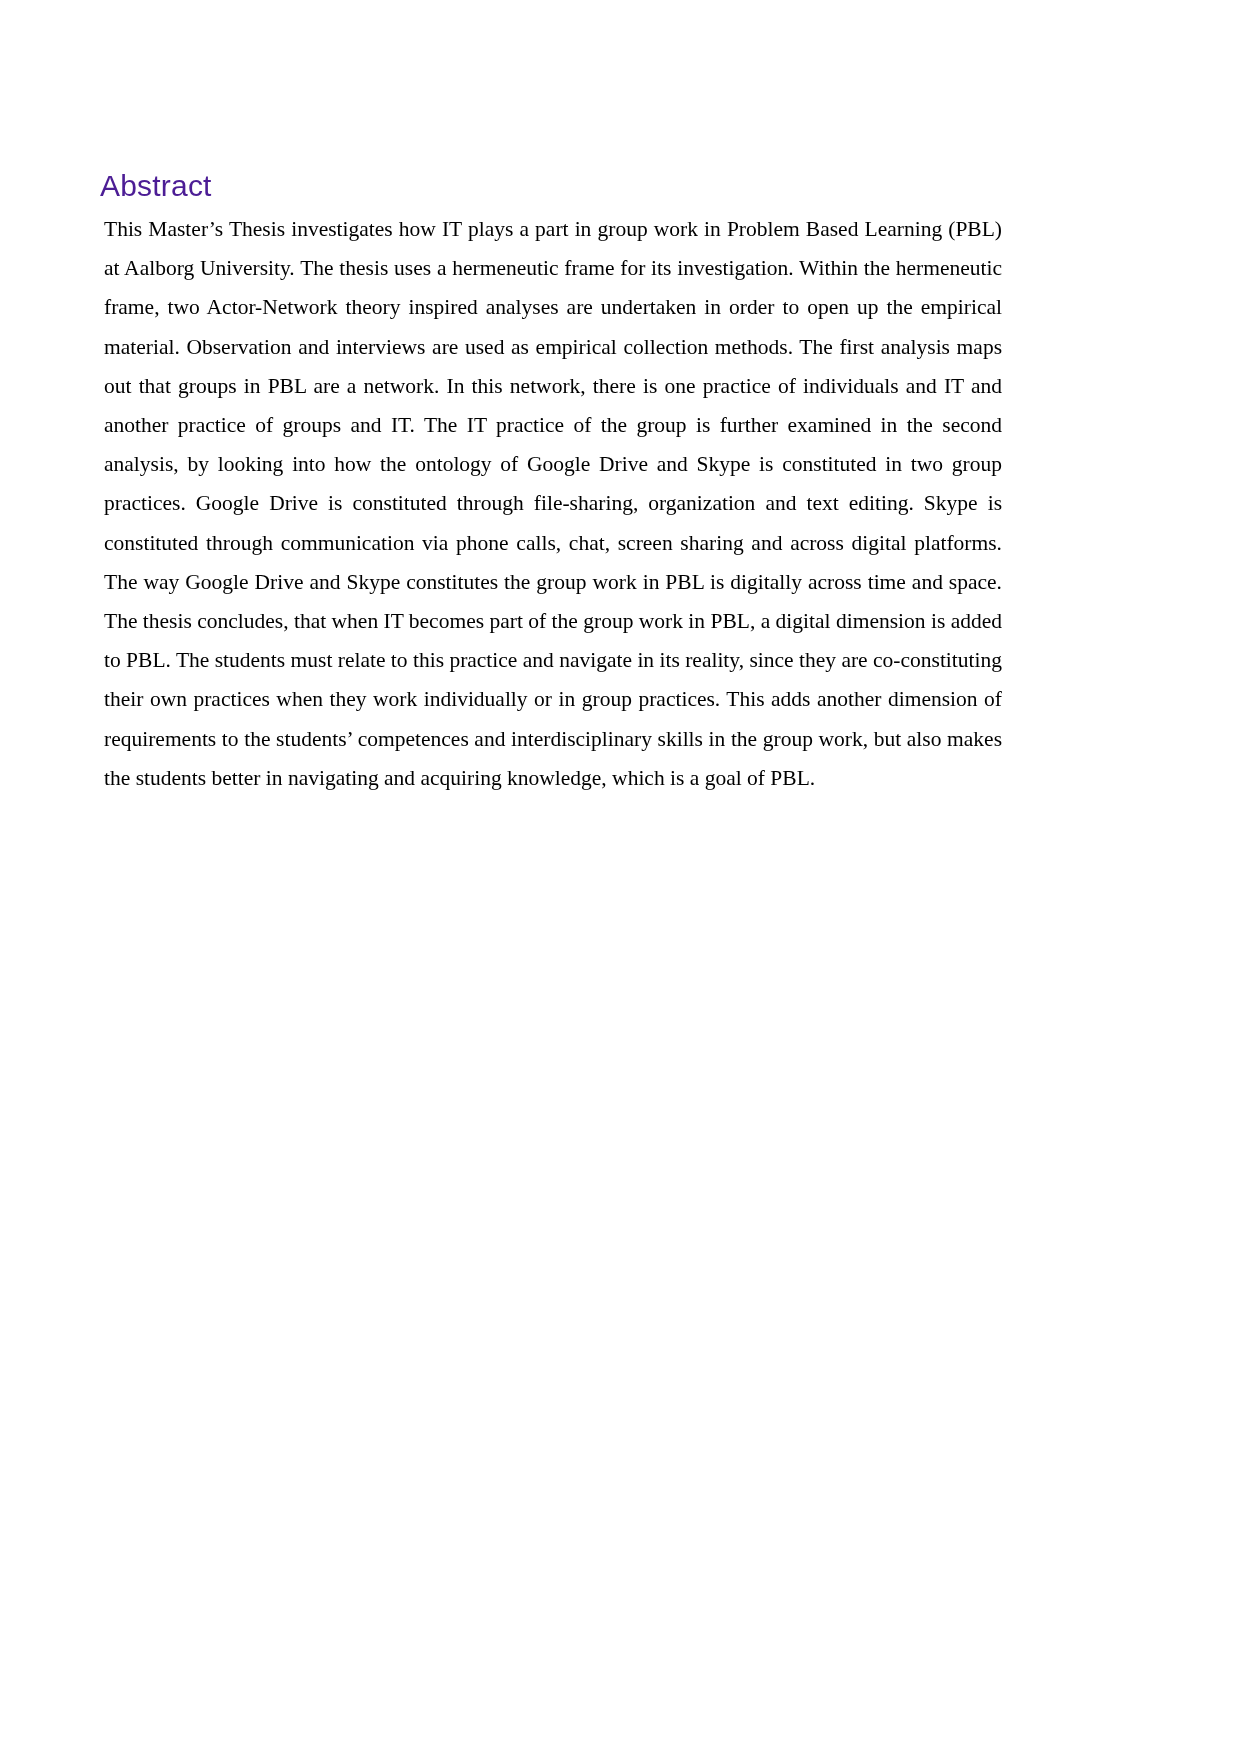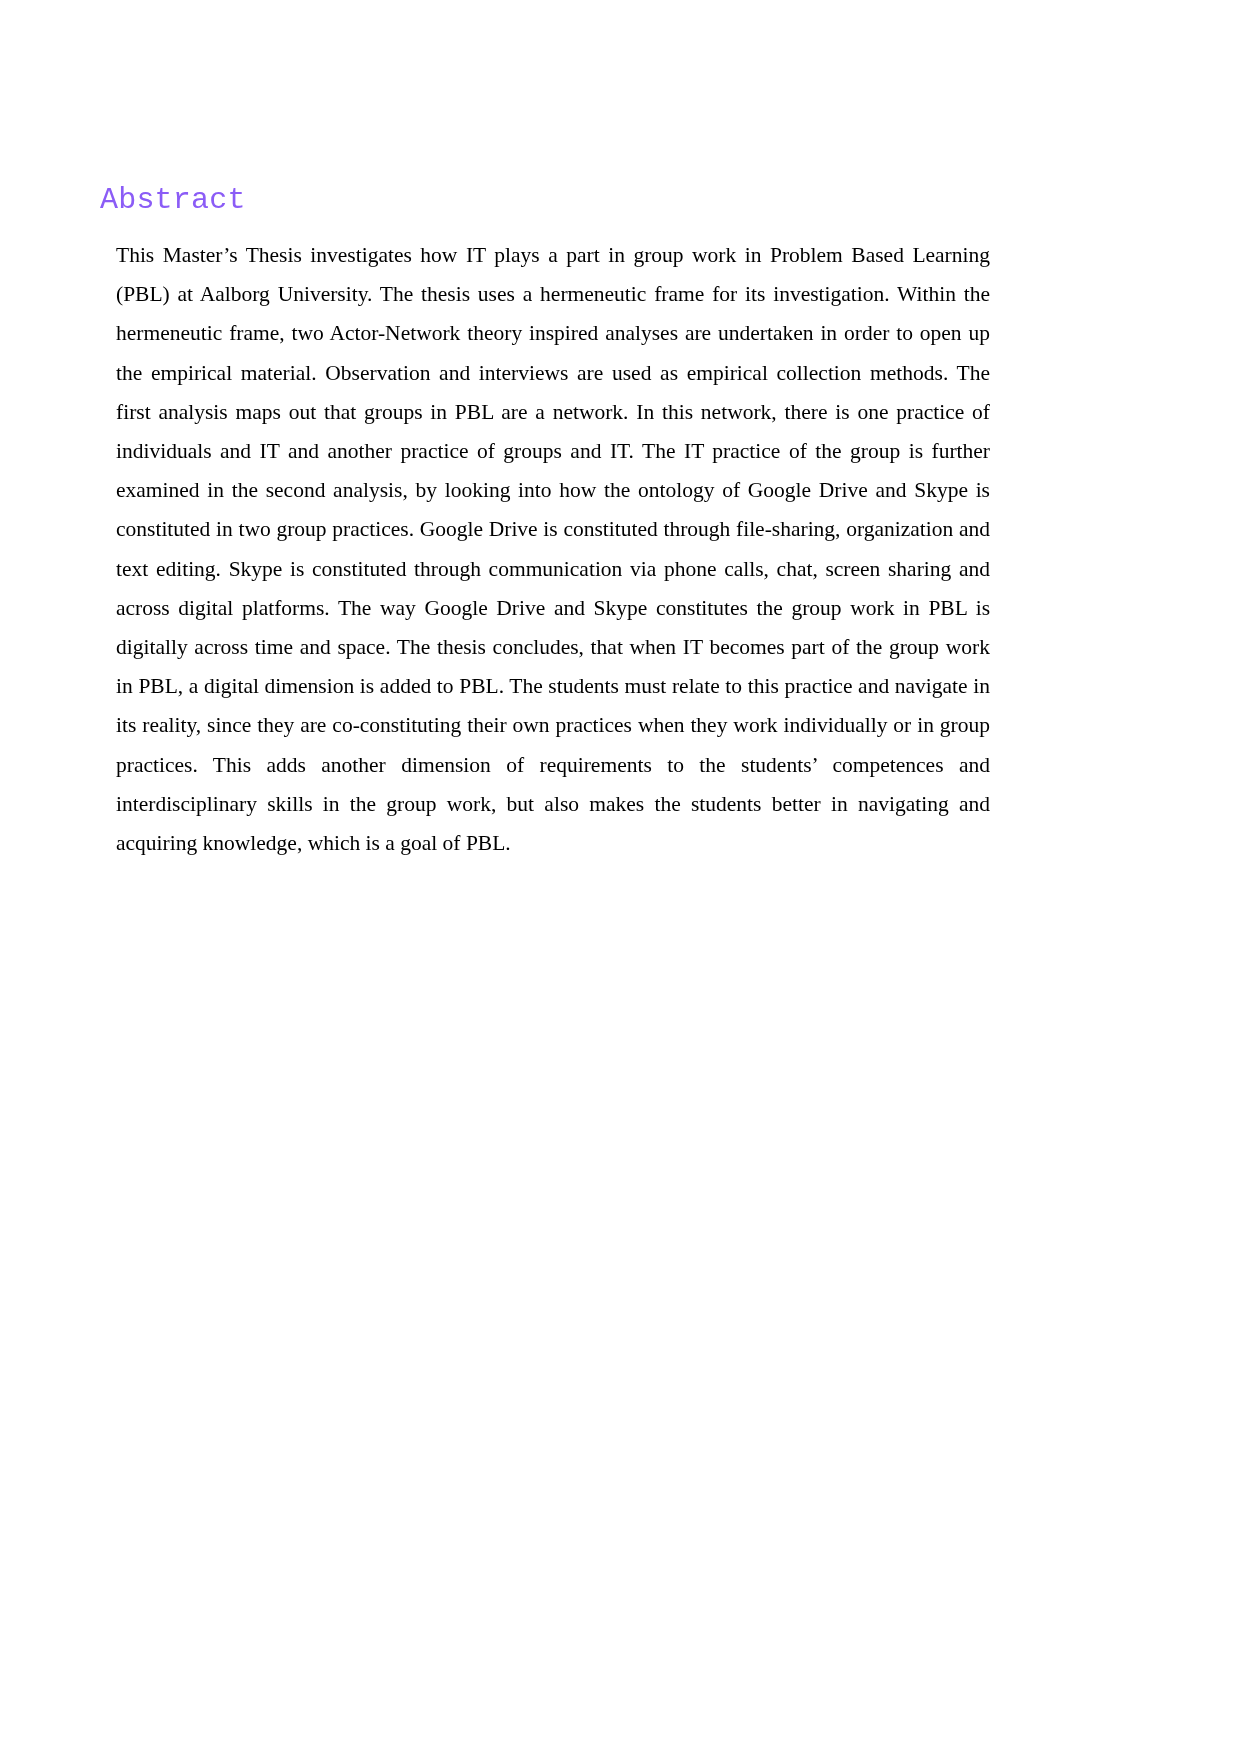--- a/index.html
+++ b/index.html
@@ -28,38 +28,38 @@
   }
 
   .content {
     position: absolute;
     left: 100px;
     top: 166px;
     width: 906px;
   }
 
   .abstract-heading {
-    font-family: Liberation Mono, monospace;
+    font-family: Liberation Sans, sans-serif;
     font-weight: 400;
     font-size: 30px;
     line-height: 40px;
     letter-spacing: 0.2px;
-    color: #8b5cf6;
-    margin: 14px 0 2px 0;
+    color: #4c1d95;
+    margin: 0 0 2px 0;
     padding: 0;
   }
 
   .abstract-body {
     font-family: "Liberation Serif", "DejaVu Serif", serif;
     font-size: 21.5px;
     line-height: 39.2px;
     text-align: justify;
     text-justify: inter-word;
     color: #000000;
-    margin: 16px;
+    margin: 4px;
     padding: 0;
     hyphens: none;
     -webkit-hyphens: none;
   }
 </style>
 </head>
 <body>
 
 <div class="page">
   <div class="content">

